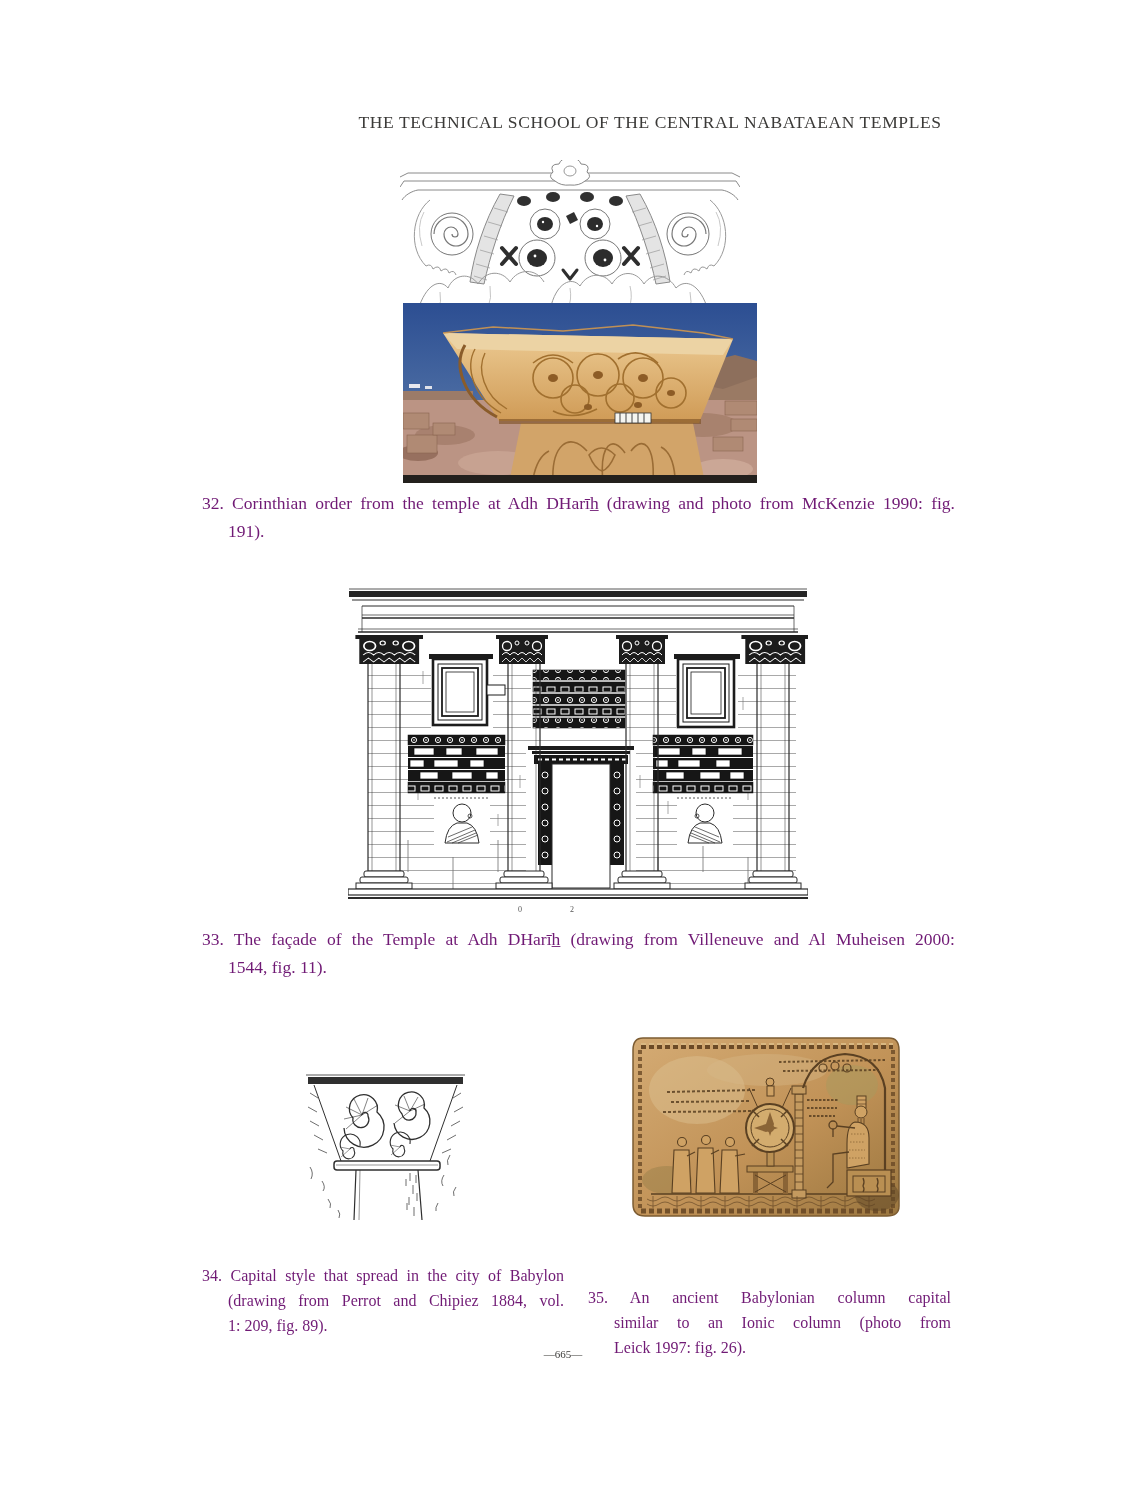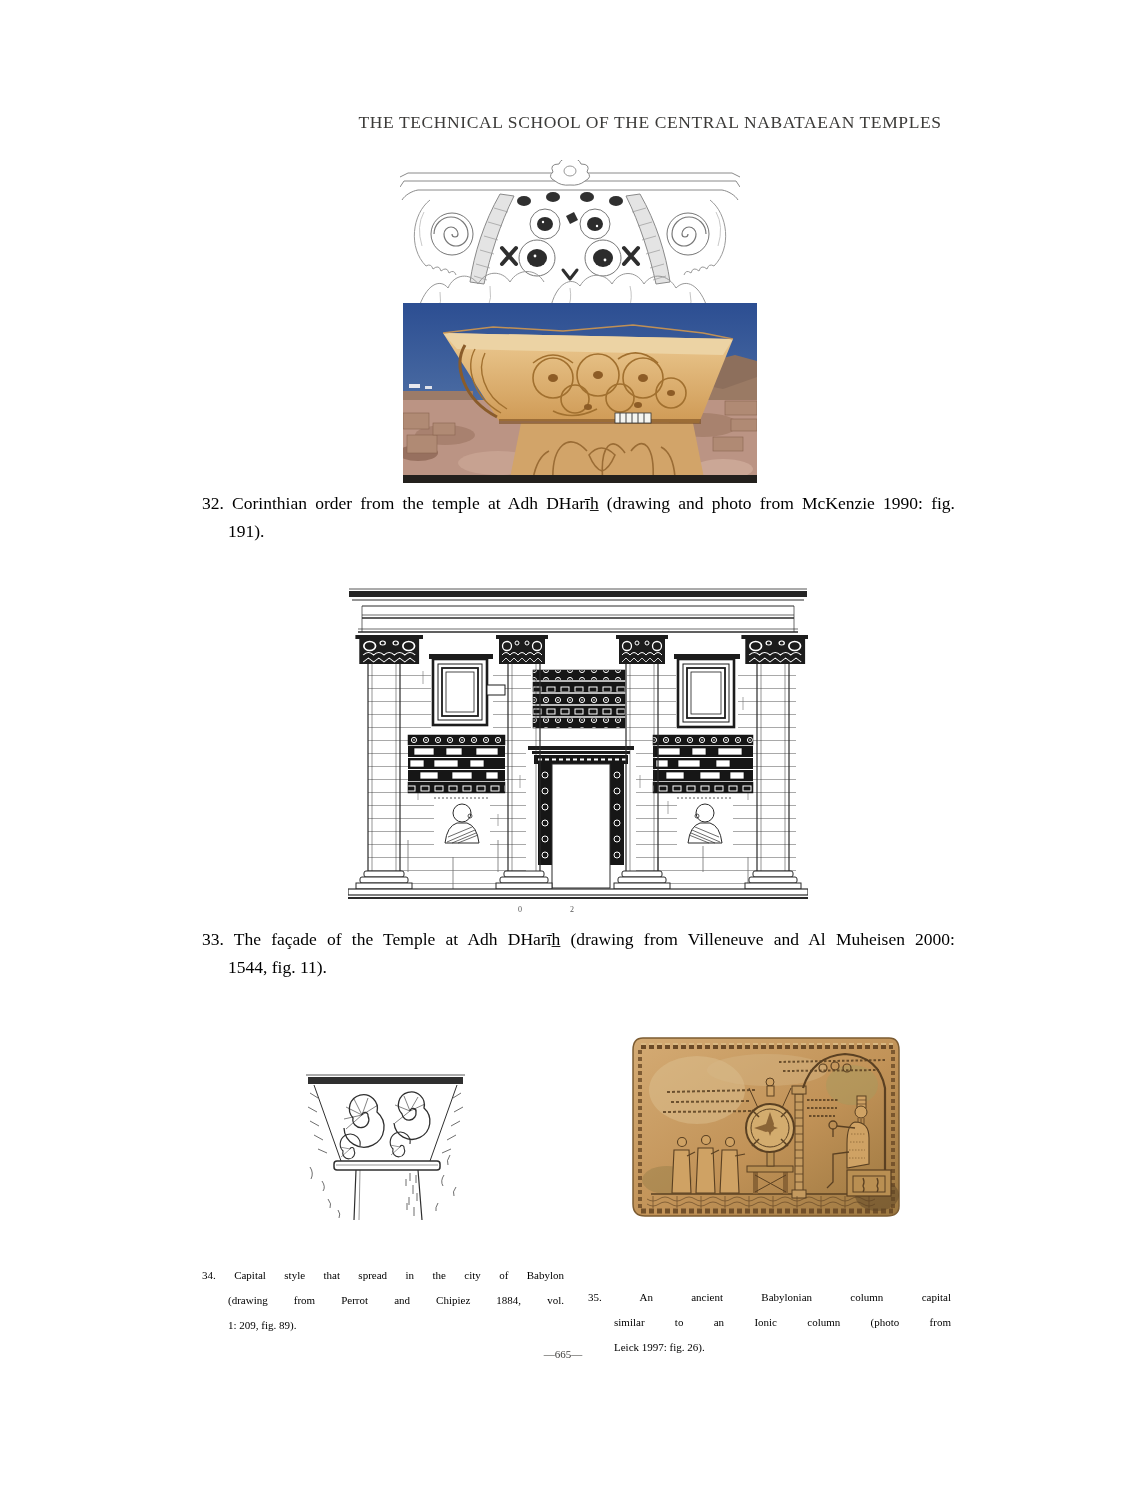--- a/index.html
+++ b/index.html
@@ -1,24 +1,24 @@
 <!DOCTYPE html>
 <html><head>
 <meta charset="utf-8">
 <style>
   html,body{margin:0;padding:0;background:#ffffff;}
   #page{position:relative;width:984px;height:1500px;background:#ffffff;overflow:hidden;
         font-family:"Liberation Serif", serif;color:#2f2e2c;border-radius:16px;}
   .abs{position:absolute;}
   #header-title{left:330px;top:112px;width:640px;text-align:center;font-size:17.5px;
         letter-spacing:0.6px;color:#3b3a38;}
-  .caption{color:#000000;}
+  .caption{color:#701a75;}
   .cap-lg{font-size:17.5px;}
   .cap-lg .cap-l{line-height:28px;}
-  .cap-sm{font-size:11px;}
+  .cap-sm{font-size:16px;}
   .cap-sm .cap-l{line-height:25px;}
   .cap-l{white-space:normal;}
   .just{text-align:justify;text-align-last:justify;}
   .ind{padding-left:26px;}
   #caption-32{left:202px;top:489px;width:753px;}
   #caption-33{left:202px;top:925px;width:753px;}
   #caption-34{left:202px;top:1263px;width:362px;}
   #caption-35{left:588px;top:1285px;width:363px;}
   #page-number{left:463px;top:1348px;width:200px;text-align:center;font-size:11px;color:#3b3a38;}
   svg{display:block;}

